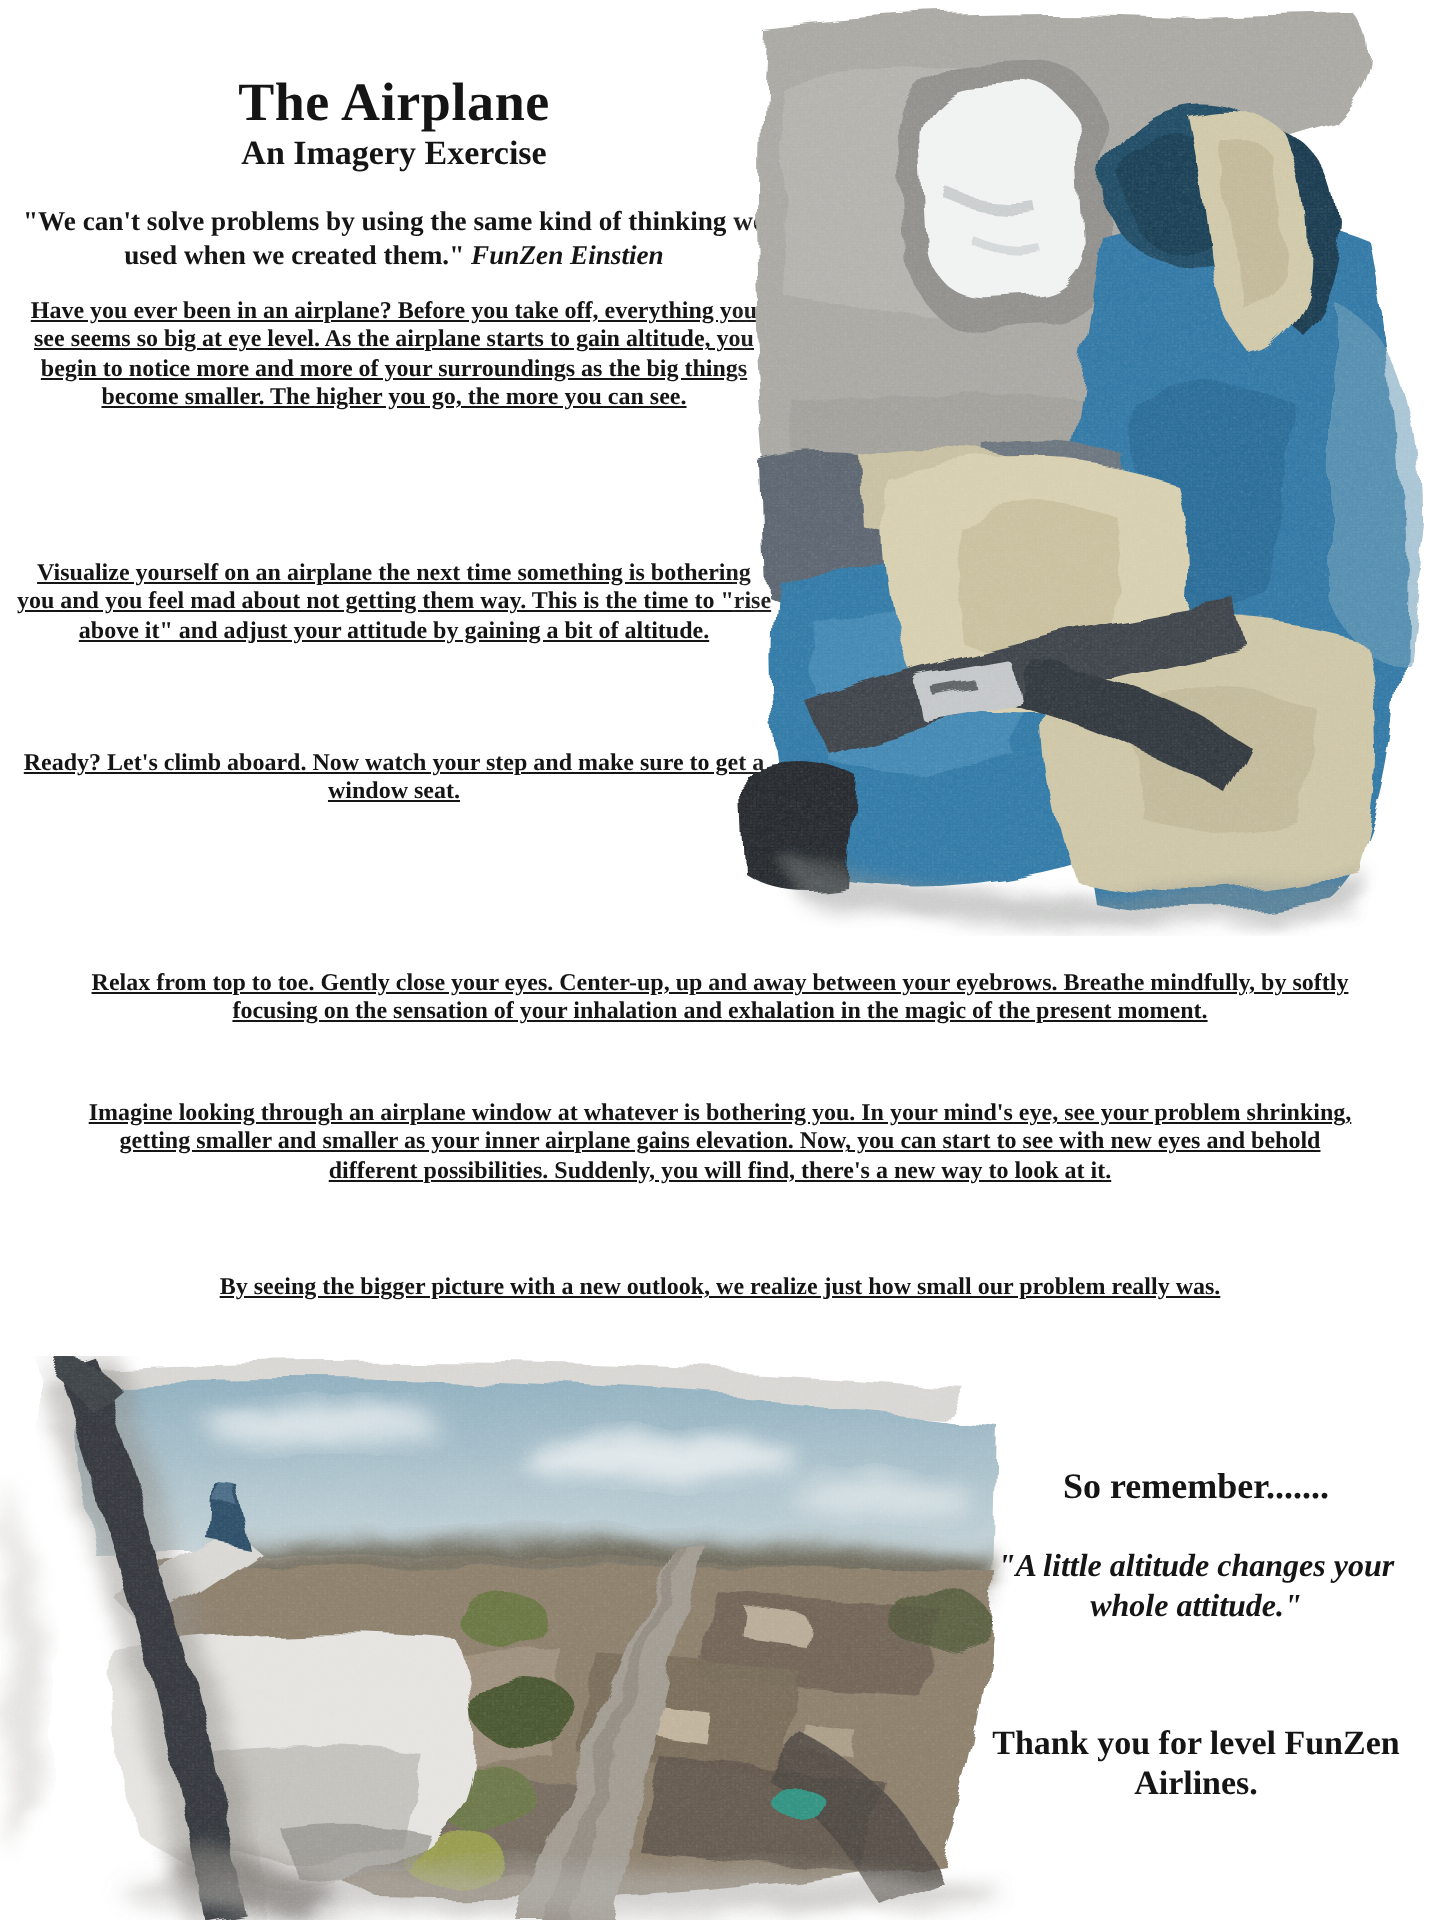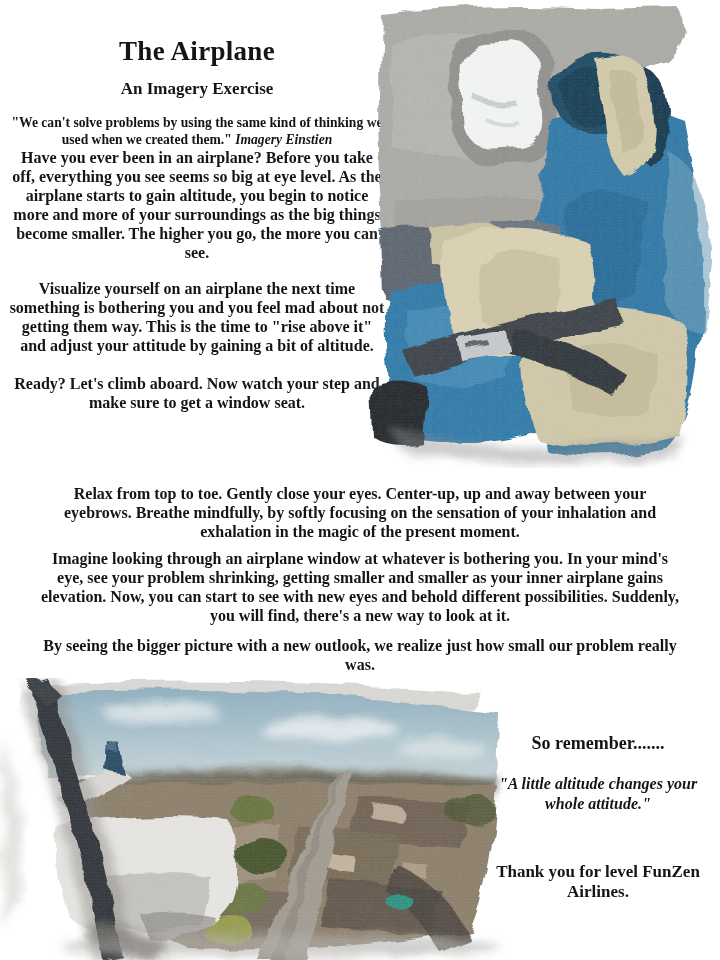--- a/index.html
+++ b/index.html
@@ -12,52 +12,53 @@
     color:#151515;
     margin:0 auto;
   }
   .abs{position:absolute;}
   .ctr{text-align:center;}
 
   .title{
     font-size:27px;font-weight:bold;letter-spacing:.3px;line-height:1.0;
   }
   .subtitle{
-    font-size:17px;font-weight:bold;margin-top:14px;
+    font-size:17px;font-weight:bold;margin-top:2px;
   }
   .epigraph{
     font-size:13.6px;font-weight:bold;line-height:1.28;margin-top:15px;
   }
   .epigraph .attrib{font-style:italic;}
 
   .para{
     font-weight:bold;
-    font-size:16px;
+    font-size:12px;
     line-height:1.19;
+    text-decoration:underline;
   }
   .leftcol{left:8px;width:378px;}
 
   .footer-block{font-weight:bold;}
   .footer-remember{font-size:18px;}
   .footer-quote{font-size:16px;font-style:italic;line-height:1.27;}
   .footer-thanks{font-size:17px;line-height:1.2;}
 
   svg{display:block;}
 </style>
 </head>
 <body>
 
 <div class="page">
 
   <div class="abs leftcol ctr" style="top:38px;">
     <div class="title">The Airplane</div>
     <div class="subtitle">An Imagery Exercise</div>
     <div class="epigraph">
       <span>"We can't solve problems by using the same kind of thinking we used when we created them."</span>
-      <span class="attrib">Imagery Einstien</span>
+      <span class="attrib">FunZen Einstien</span>
     </div>
   </div>
 
   <div class="abs leftcol ctr para" style="top:148px;">Have you ever been in an airplane? Before you take off, everything you see seems so big at eye level. As the airplane starts to gain altitude, you begin to notice more and more of your surroundings as the big things become smaller. The higher you go, the more you can see.</div>
   <div class="abs leftcol ctr para" style="top:279px;">Visualize yourself on an airplane the next time something is bothering you and you feel mad about not getting them way. This is the time to "rise above it" and adjust your attitude by gaining a bit of altitude.</div>
   <div class="abs leftcol ctr para" style="top:374px;">Ready? Let's climb aboard. Now watch your step and make sure to get a window seat.</div>
 
   <div class="abs" style="left:366px;top:0;">
     <svg width="354" height="468" viewBox="0 0 354 468">
       <defs>

